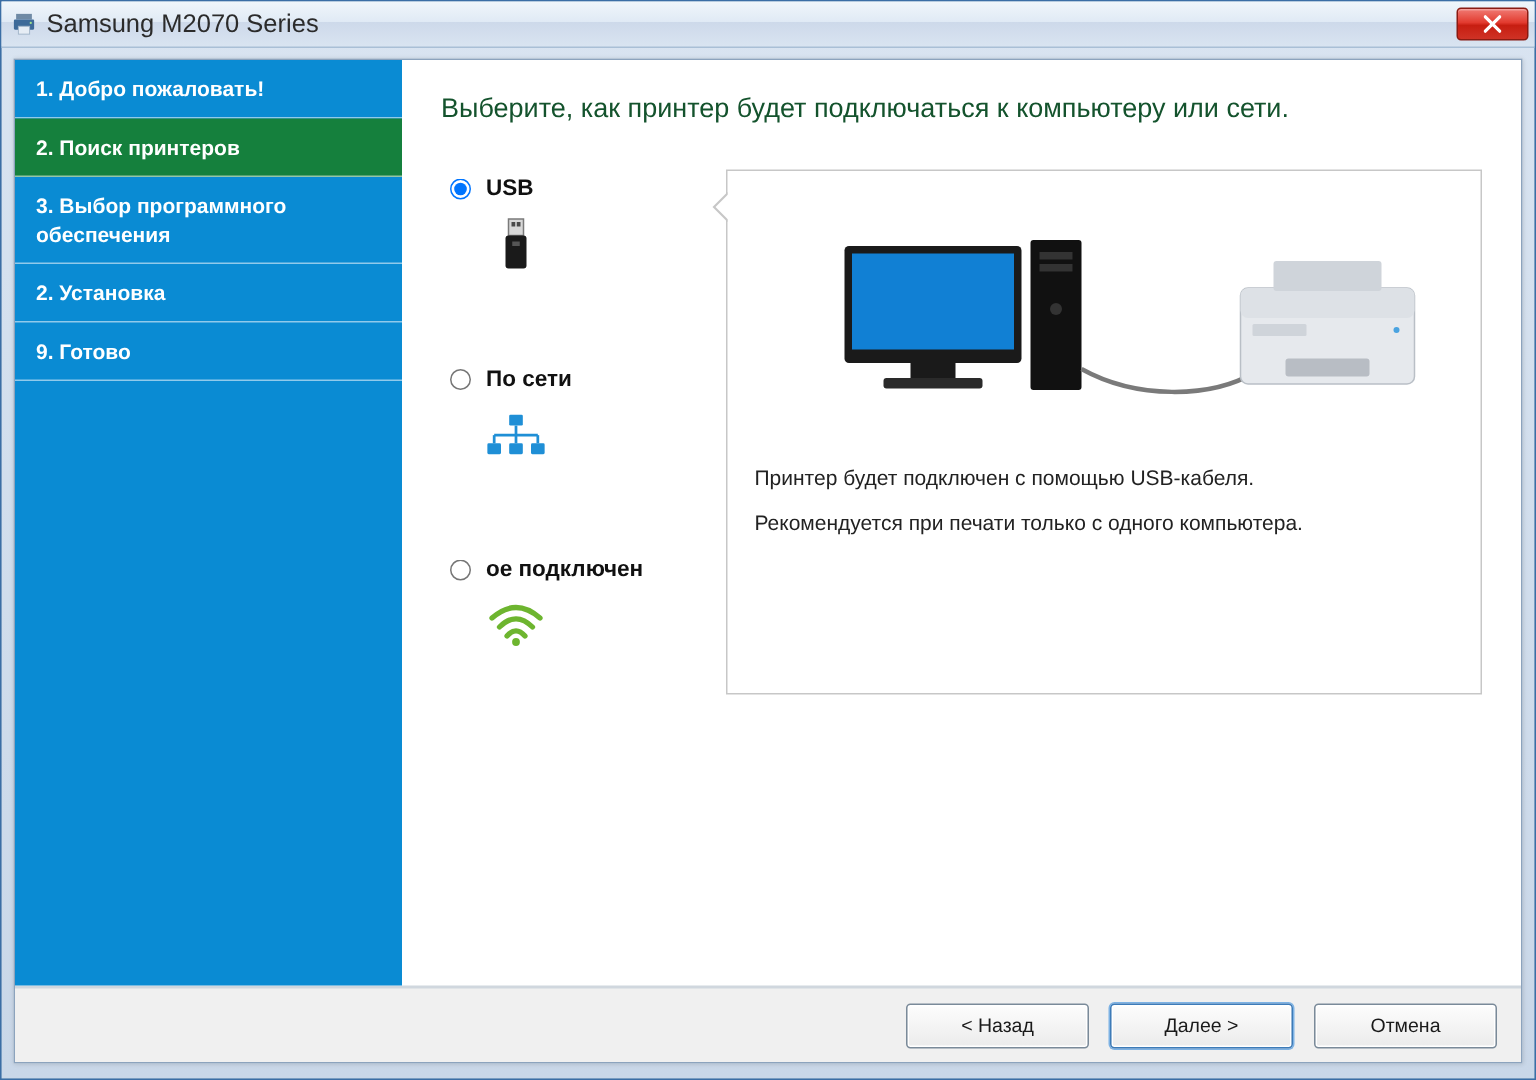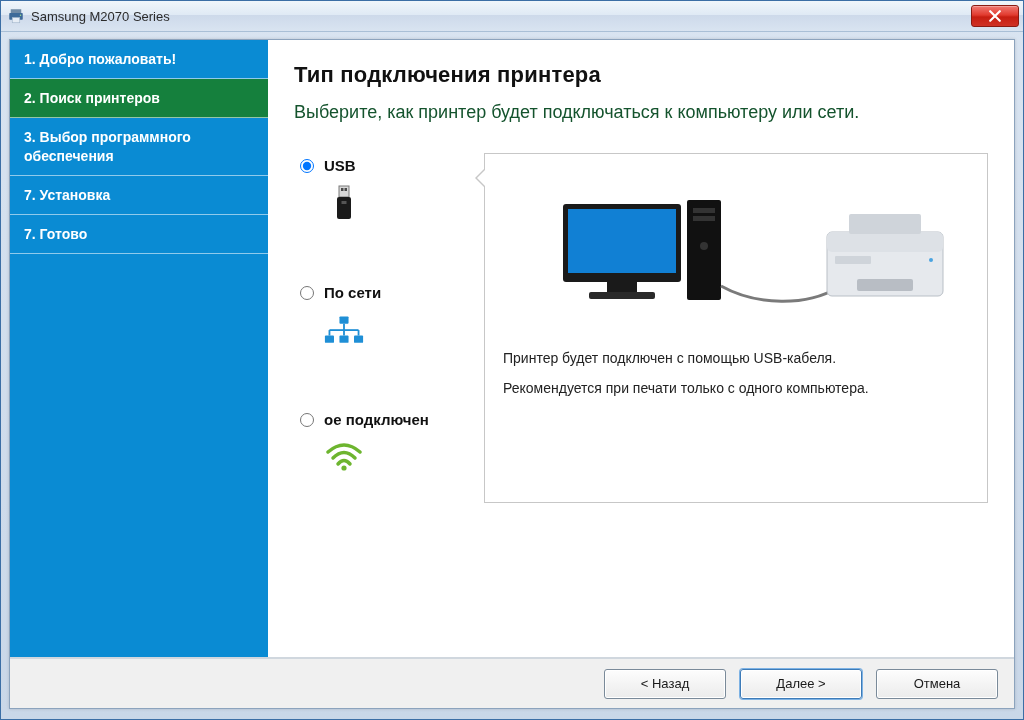--- a/index.html
+++ b/index.html
@@ -27,21 +27,21 @@
     background: linear-gradient(to bottom, #f0f6fb 0%, #e0eaf5 45%, #cdd9ea 46%, #d9e4f1 100%);
     padding: 0 4px 0 6px;
     border-bottom: 1px solid #a9bfd6;
   }
   .titlebar .app-icon {
     width: 18px; height: 18px; margin-right: 6px;
     display: inline-flex; align-items:center; justify-content:center;
   }
   .titlebar .title {
     color: #2b2b2b;
-    font-size: 13px;
+    font-size: 17px;
     flex: 1;
   }
   .close-btn {
     width: 46px; height: 20px;
     background: linear-gradient(to bottom, #f07a73 0%, #e23b2f 45%, #c71e11 55%, #cf3225 100%);
     border: 1px solid #8a1b12;
     border-radius: 3px;
     color: #fff;
     display: flex; align-items: center; justify-content: center;
     font-family: Arial, sans-serif;
@@ -218,26 +218,25 @@
     </div>
   </div>
 
   <div class="outer-content">
 
     <div class="content-shell">
       <div class="sidebar">
         <div class="step">1. Добро пожаловать!</div>
         <div class="step active">2. Поиск принтеров</div>
         <div class="step">3. Выбор программного обеспечения</div>
-        <div class="step">7. Установка</div>
-        <div class="step">7. Готово</div>
+        <div class="step">2. Установка</div>
+        <div class="step">9. Готово</div>
       </div>
 
       <div class="main">
-        <h1>Тип подключения принтера</h1>
         <div class="subtitle">Выберите, как принтер будет подключаться к компьютеру или сети.</div>
 
         <div class="body-row">
           <div class="options-col">
 
             <div class="option">
               <label class="option-head">
                 <input type="radio" name="conn" checked="" style="">
                 <span class="option-label">USB</span>
               </label>

